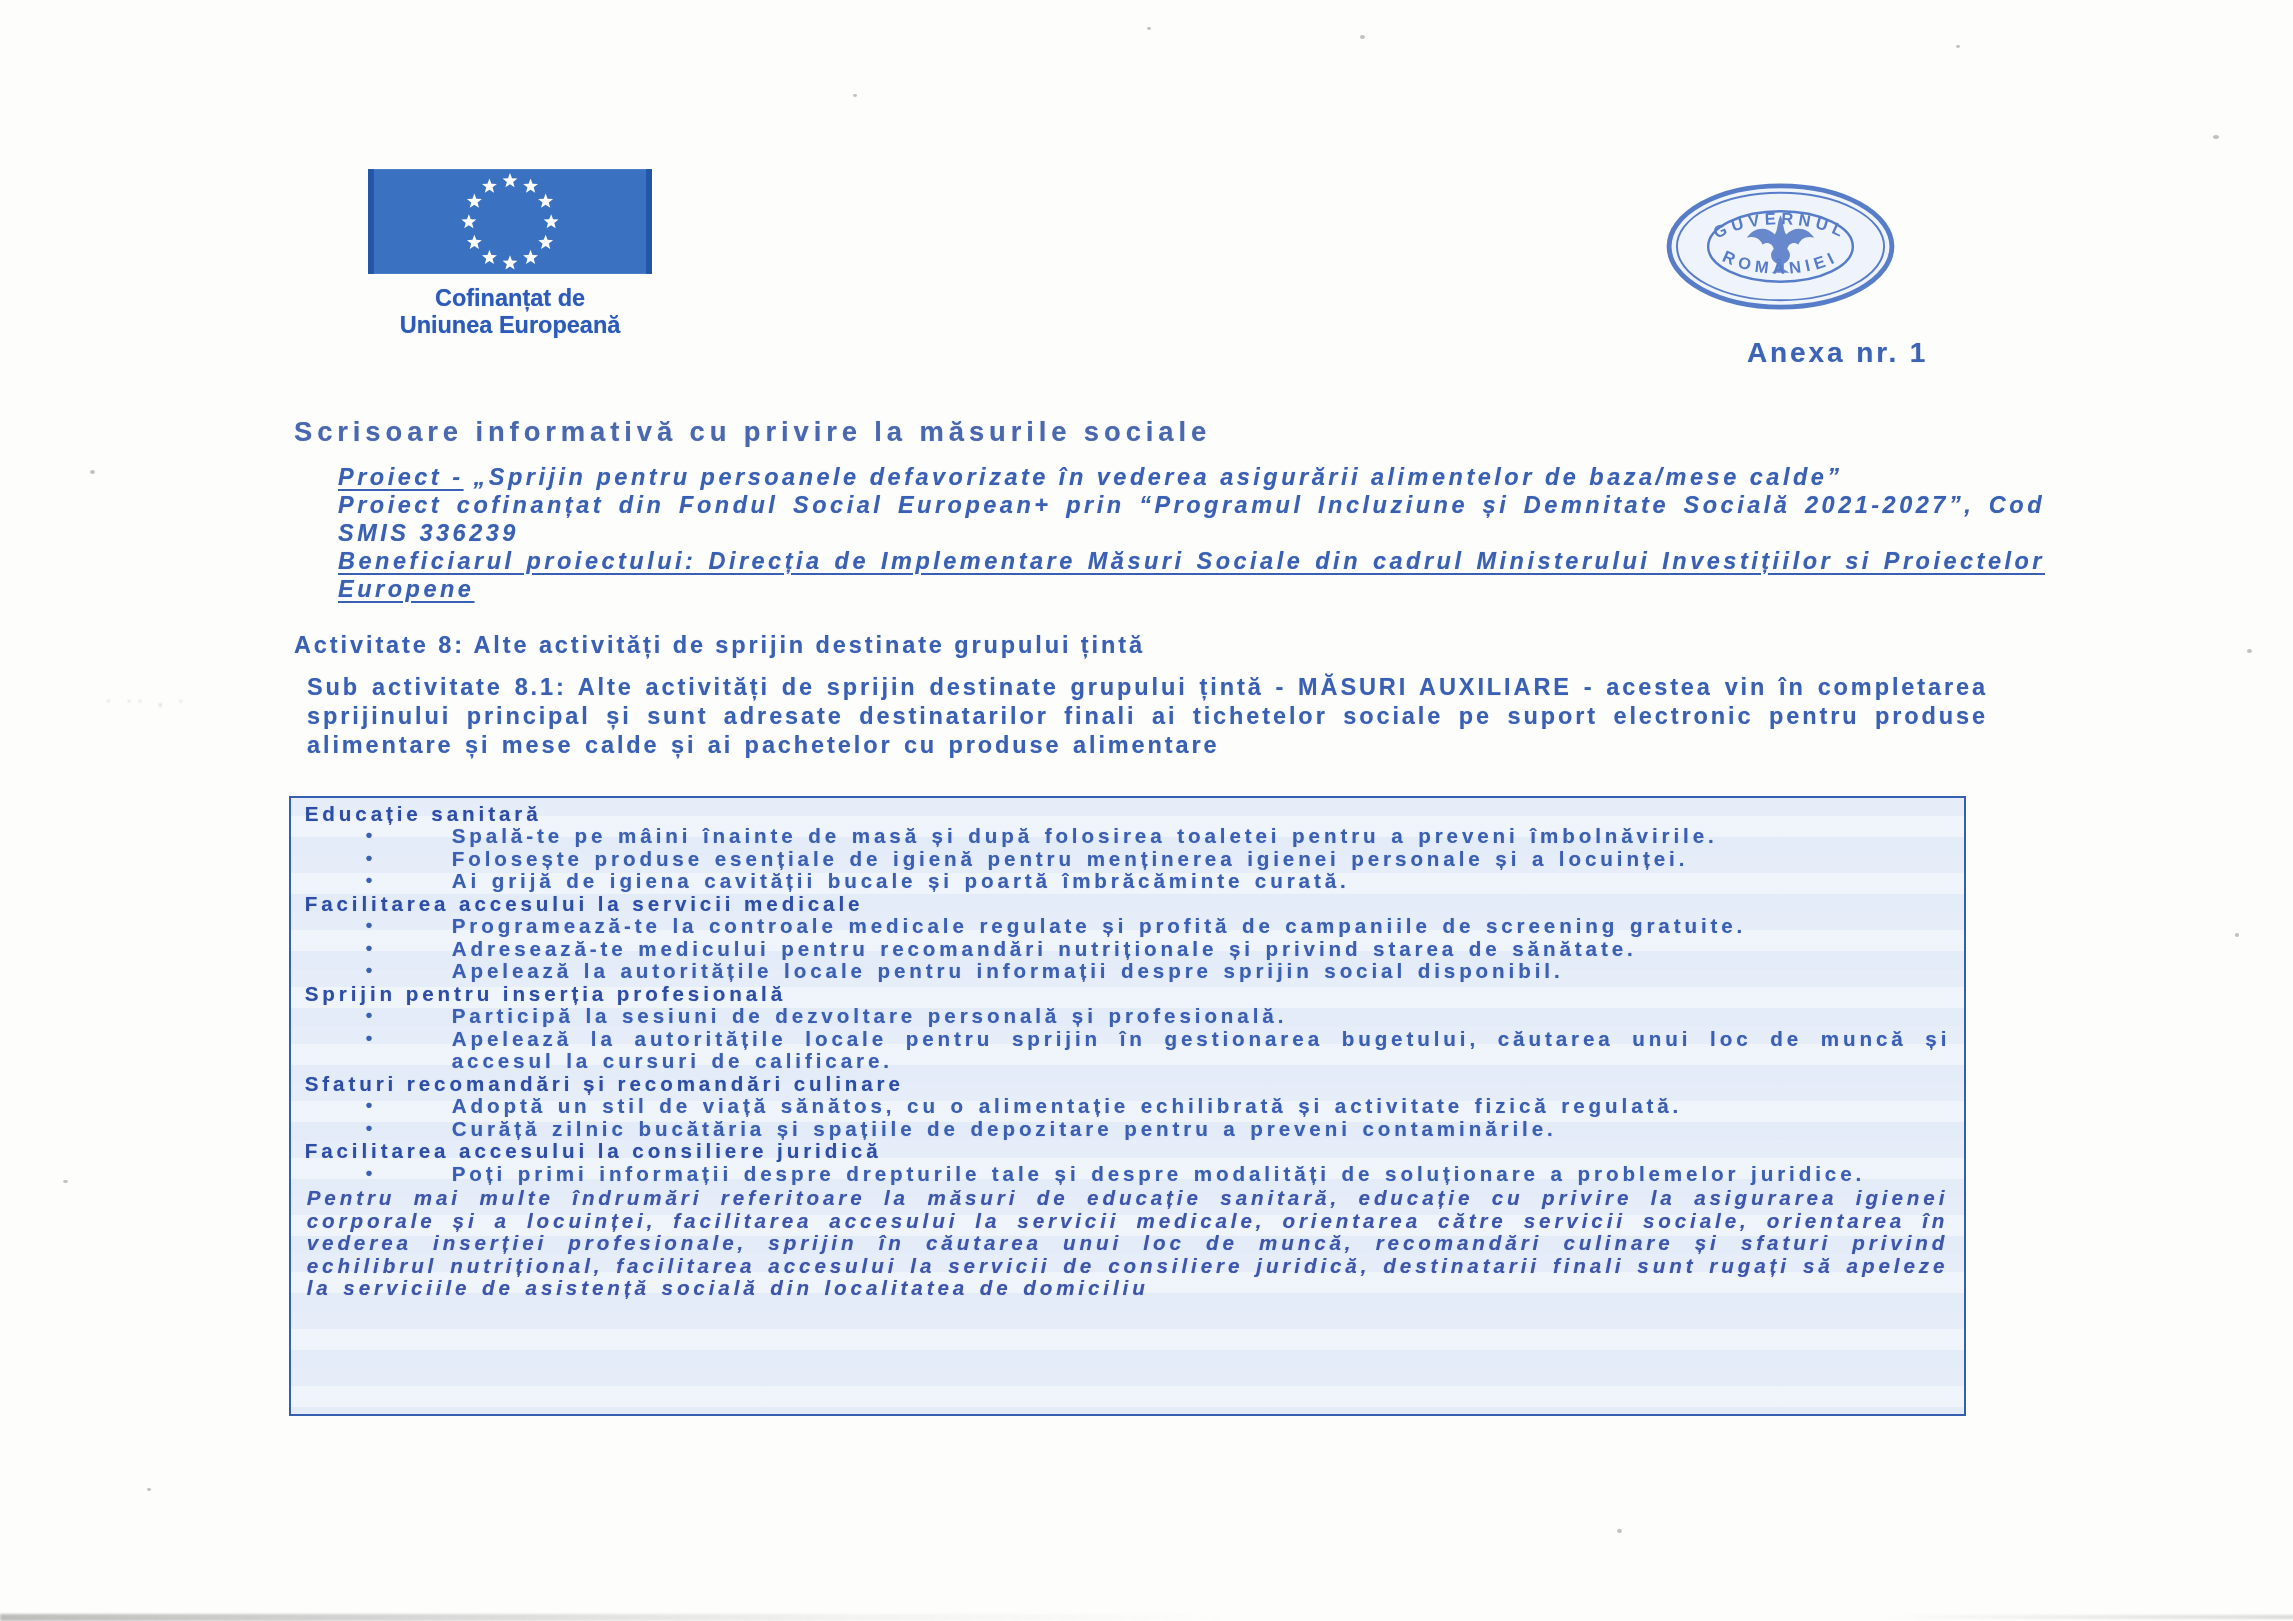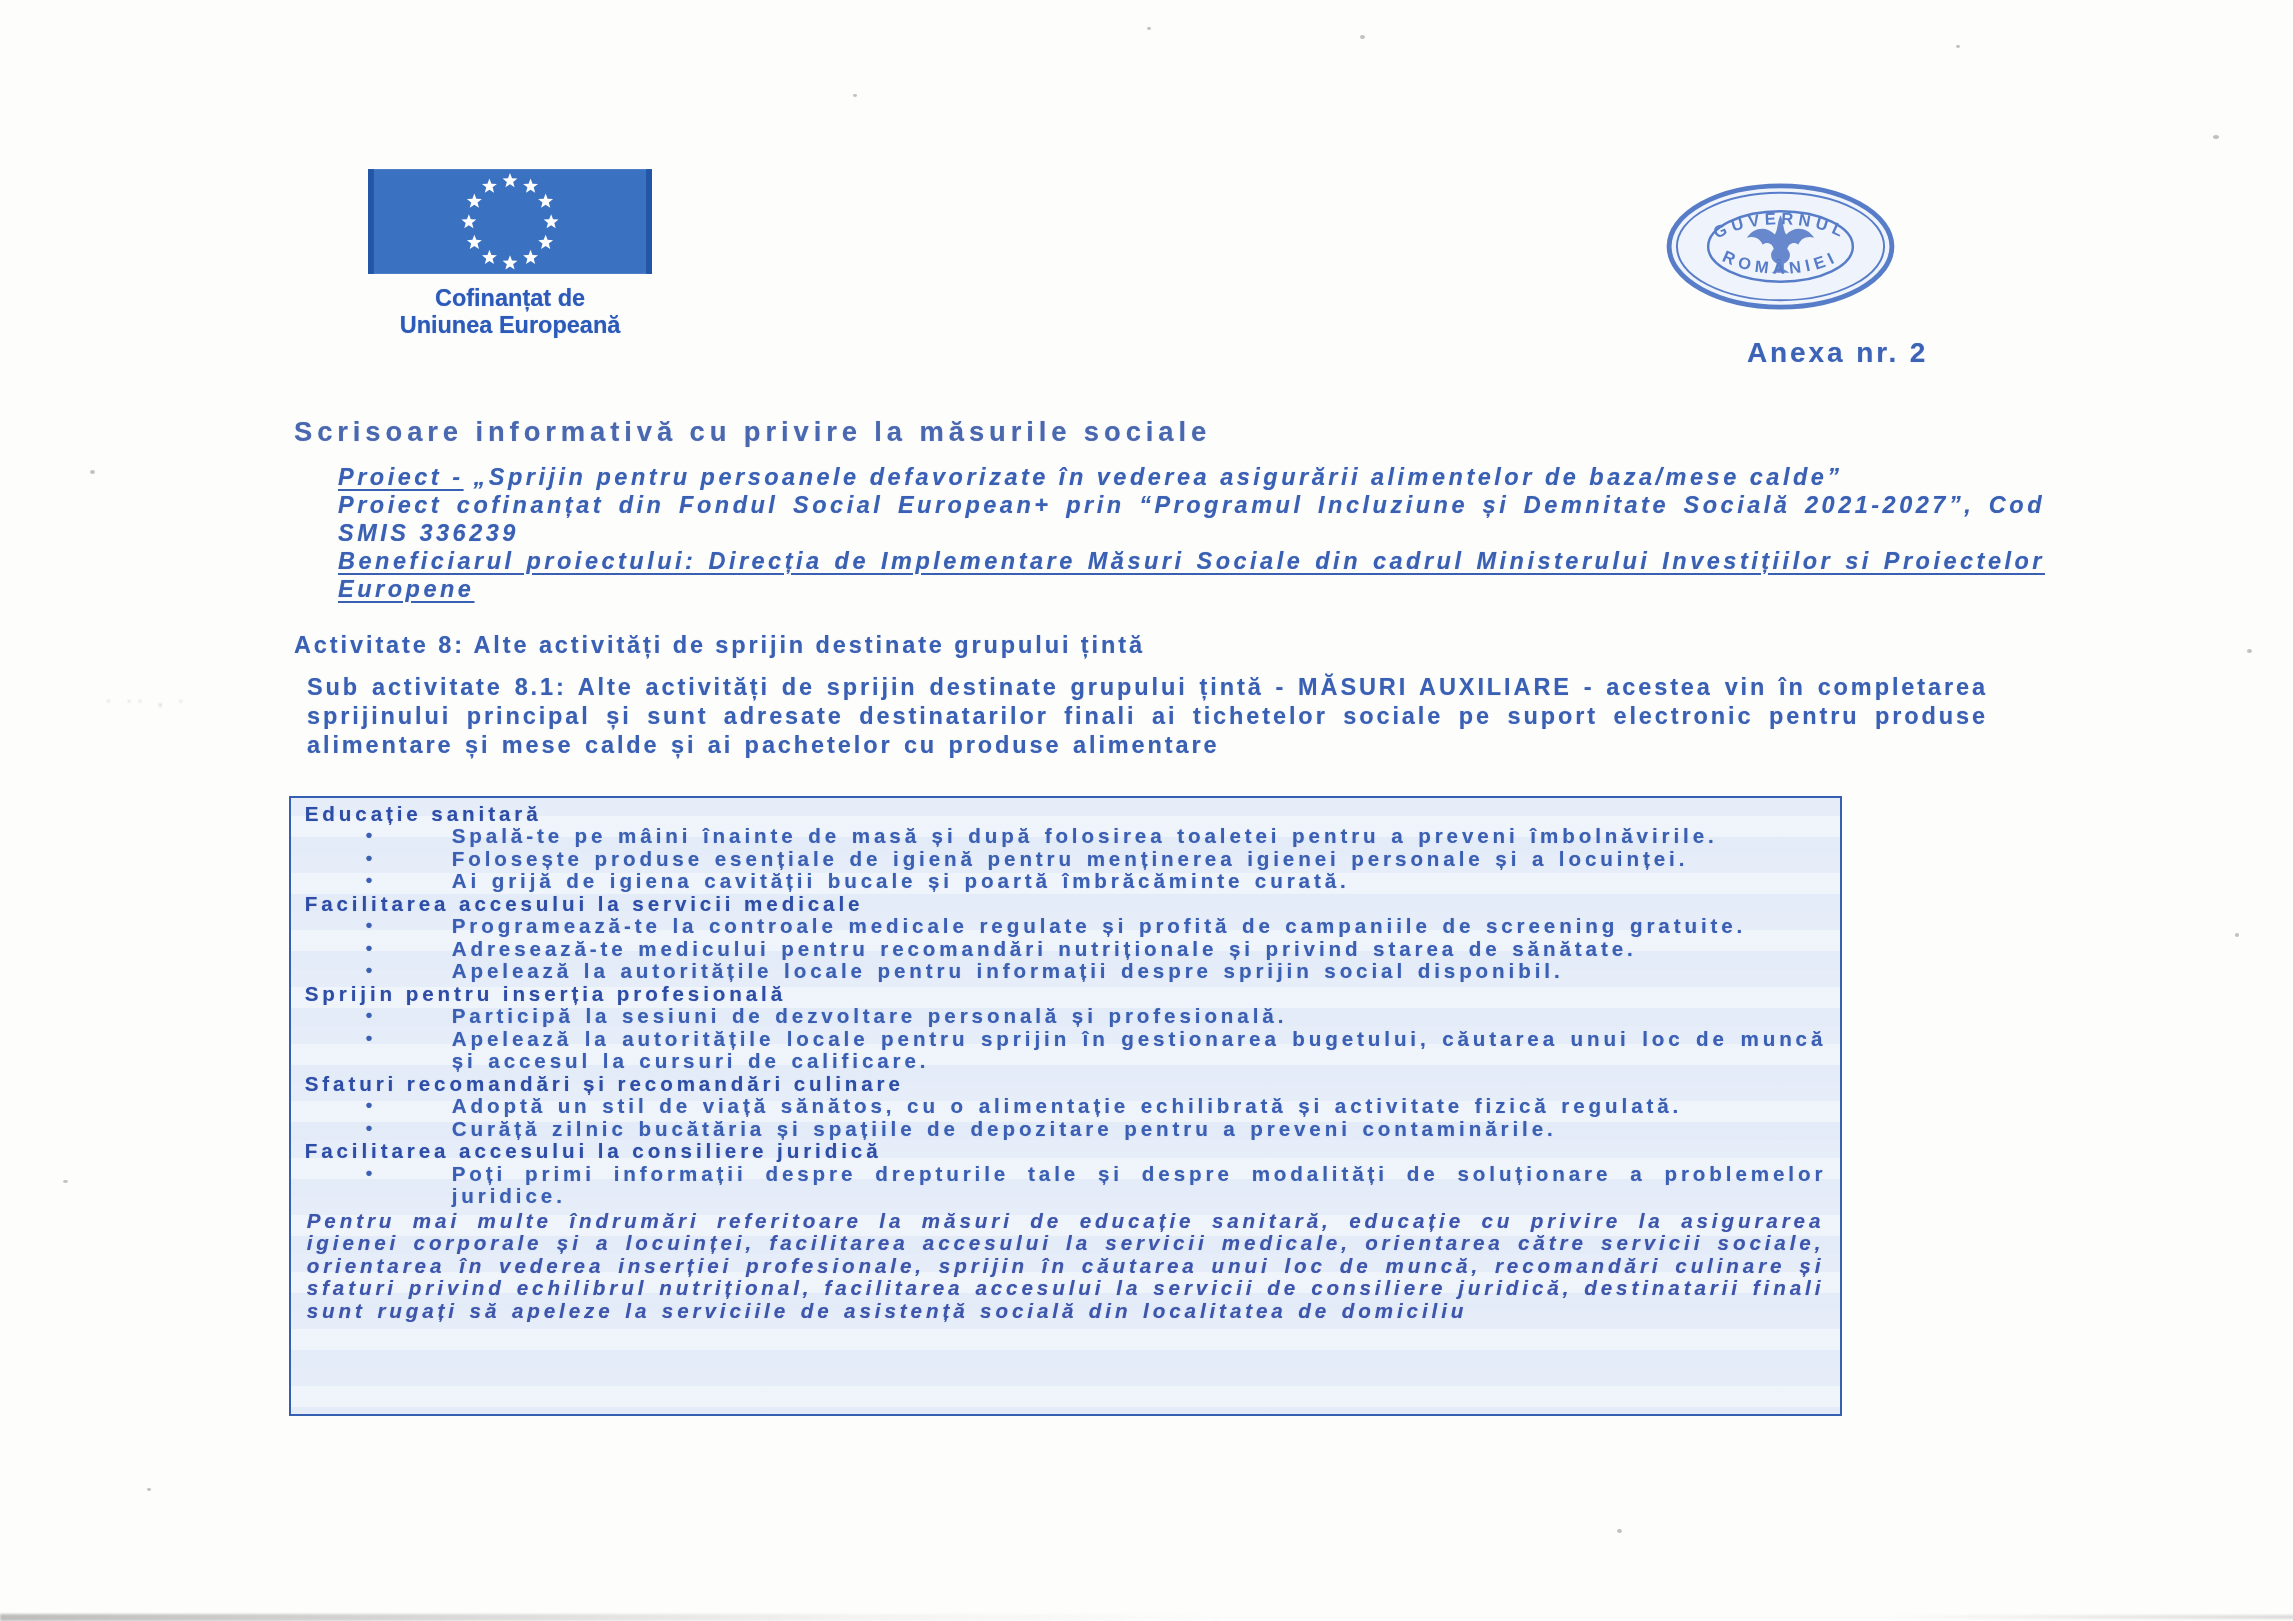--- a/index.html
+++ b/index.html
@@ -43,21 +43,21 @@
   .activity{
     position:absolute;left:294px;top:631px;width:1707px;
     color:#3a60b4;font-size:23.5px;line-height:29px;font-weight:700;
     letter-spacing:2.9px;
     text-shadow:0 0 1px rgba(58,96,180,.4);
   }
   .activity .line1{margin:0 0 1px 0;}
   .activity .line2{margin:13px;text-align:justify;word-spacing:2px;}
   
   .measures-box{
-    position:absolute;left:289px;top:796px;width:1553px;min-height:620px;
+    position:absolute;left:289px;top:796px;width:1677px;min-height:620px;
     box-sizing:border-box;border:2.9px solid #3560b2;
     padding:4.9px 13.7px 7.8px 13.7px;
     background:
       repeating-linear-gradient(180deg, rgba(120,160,215,.10) 0 17.6px, rgba(190,210,238,.05) 17.6px 39px, rgba(120,160,215,.12) 39px 57px),
       #f2f6fc;
     color:#3a5fb3;font-size:20.6px;line-height:22.5px;font-weight:700;letter-spacing:3.9px;
     text-shadow:0 0 1px rgba(50,85,170,.42);
   }
   .mhead{color:#2d4da6;margin:0;}
   .bullet{position:relative;padding-left:147px;text-align:justify;word-spacing:2px;margin:0;}
@@ -124,21 +124,21 @@
       <textPath href="#sealTop" startOffset="50%" text-anchor="middle">GUVERNUL</textPath>
     </text>
     <text font-family="Liberation Sans, DejaVu Sans, sans-serif" font-size="17" font-weight="700" fill="#4a72c4" letter-spacing="5">
       <textPath href="#sealBot" startOffset="50%" text-anchor="middle">ROMÂNIEI</textPath>
     </text>
     <g transform="translate(0,-2) scale(1.15)">
       <path fill="#4a72c4" opacity="0.9" d="M0,-26 C-3,-20 -2,-14 -5,-9 C-13,-17 -24,-15 -30,-6 C-23,-8 -18,-5 -16,0 C-12,-3 -7,-1 -6,4 C-10,8 -9,14 -3,17 L-3,22 L-8,25 L8,25 L3,22 L3,17 C9,14 10,8 6,4 C7,-1 12,-3 16,0 C18,-5 23,-8 30,-6 C24,-15 13,-17 5,-9 C2,-14 3,-20 0,-26 Z"></path>
     </g>
   </svg>
 
-  <div class="anexa">Anexa nr. 2</div>
+  <div class="anexa">Anexa nr. 1</div>
 
   <div class="doc-title">Scrisoare informativă cu privire la măsurile sociale</div>
 
   <div class="intro">
     <p><span class="u">Proiect -</span> <span>„Sprijin pentru persoanele defavorizate în vederea asigurării alimentelor de baza/mese calde”</span></p>
     <p>Proiect cofinanțat din Fondul Social European+ prin “Programul Incluziune și Demnitate Socială 2021-2027”, Cod SMIS 336239</p>
     <p class="u">Beneficiarul proiectului: Direcția de Implementare Măsuri Sociale din cadrul Ministerului Investițiilor si Proiectelor Europene</p>
   </div>
 
   <div class="activity">

